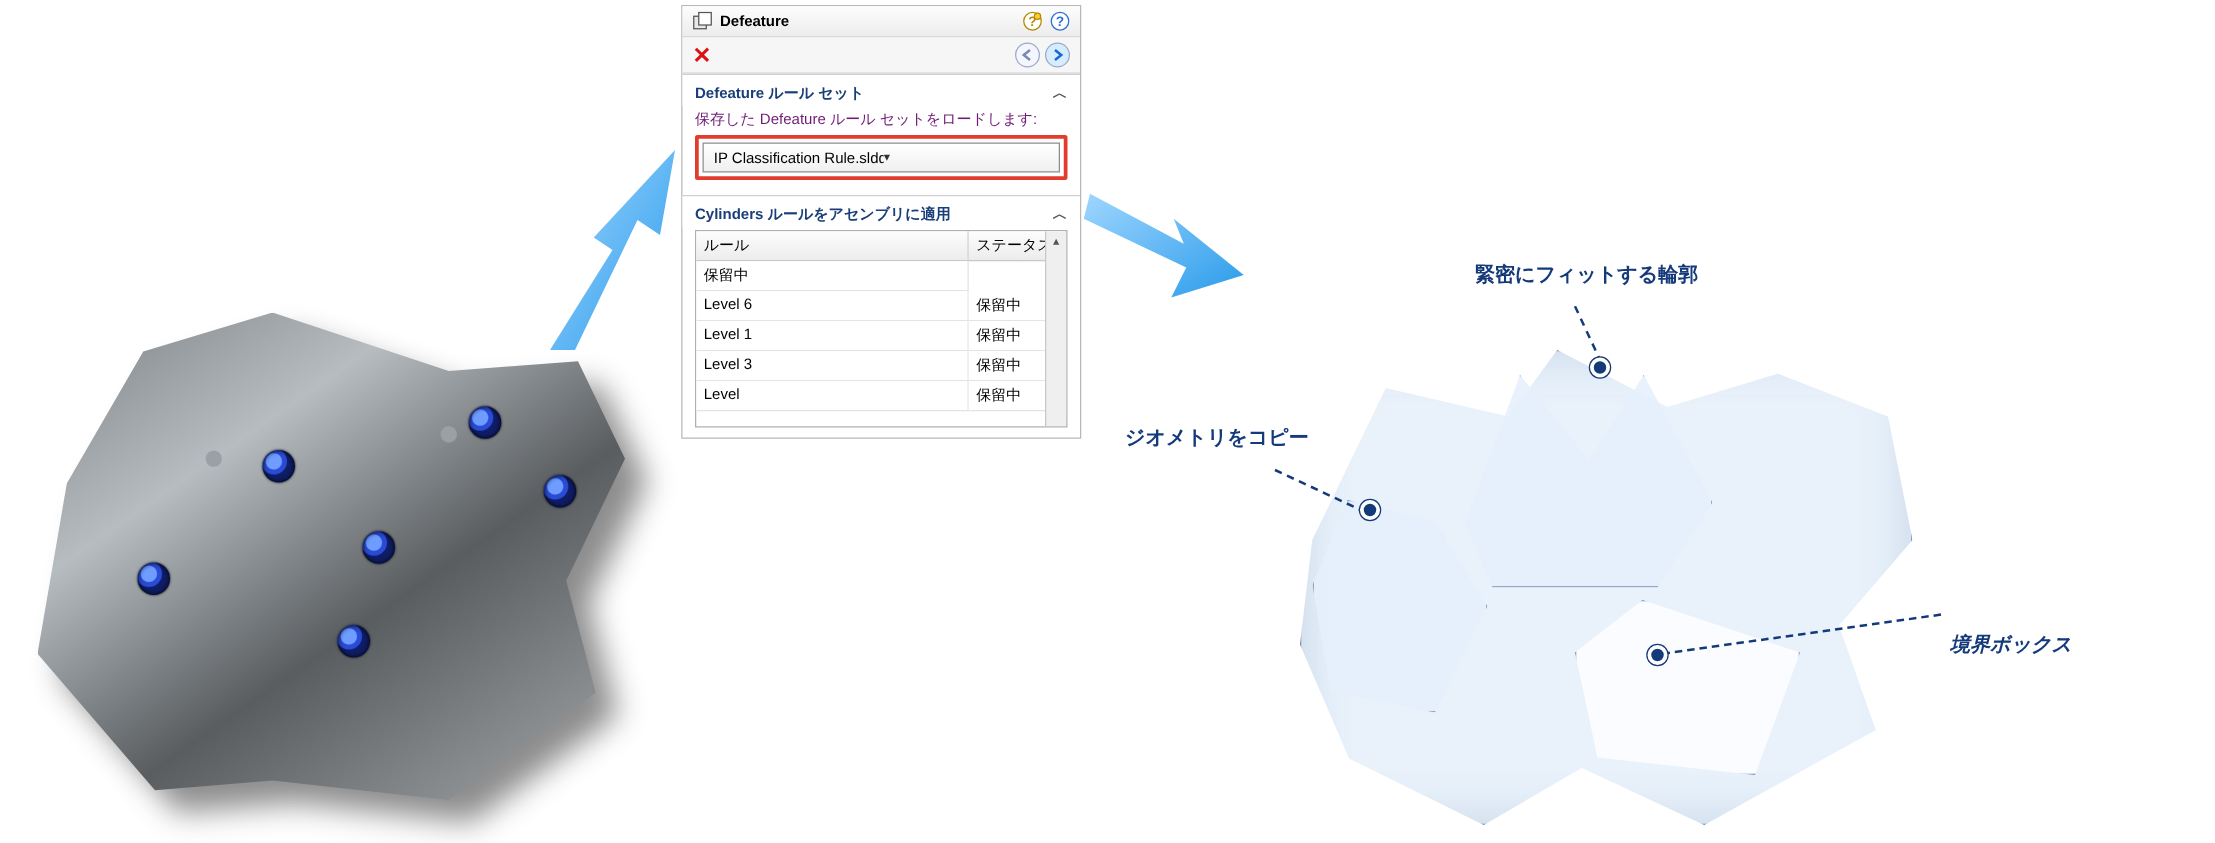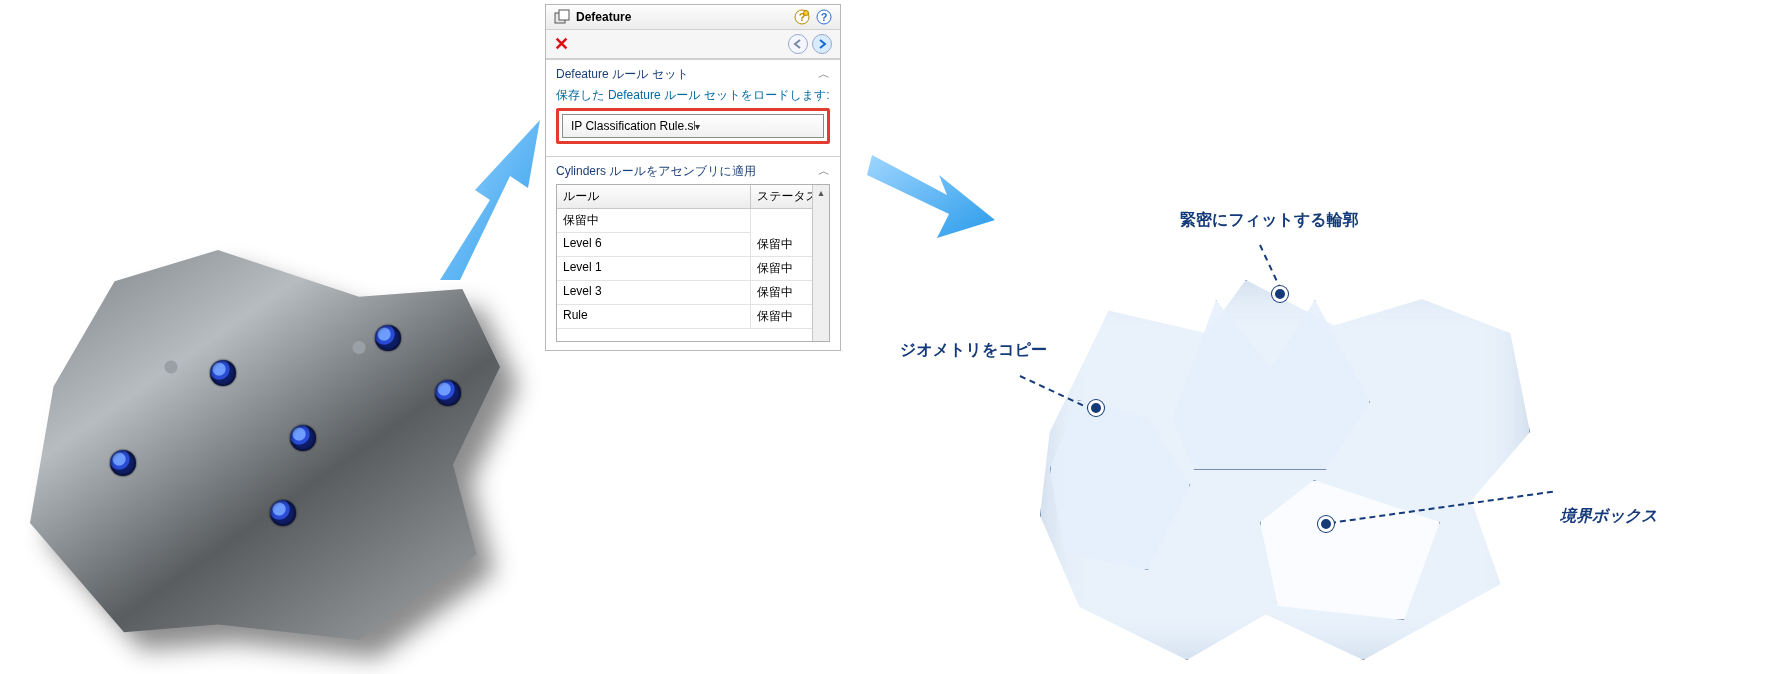--- a/index.html
+++ b/index.html
@@ -50,21 +50,21 @@
     width: 130px;
     height: 180px;
   }
   .arrow-left svg { width: 100%; height: 100%; }
 
   
   .panel {
     position: absolute;
     left: 545px;
     top: 4px;
-    width: 296px;
+    width: 320px;
     background: #fff;
     border: 1px solid #b8b8b8;
   }
   .panel-titlebar {
     display: flex;
     align-items: center;
     gap: 6px;
     padding: 4px 8px;
     border-bottom: 1px solid #d0d0d0;
     background: linear-gradient(#fdfdfd,#ececec);
@@ -82,29 +82,29 @@
   }
   .close-x { color: #d11; font-size: 18px; font-weight: bold; line-height: 1; cursor: pointer; }
   .close-row .spacer { flex: 1; }
   .nav-icon { width: 20px; height: 20px; border: 1px solid #9aa9c8; border-radius: 50%; display:flex; align-items:center; justify-content:center; margin-left:4px; background:#f3f6ff; }
   .nav-icon.active { background: #d7ecff; }
 
   .section-header {
     display: flex;
     align-items: center;
     padding: 6px 10px 2px;
-    font-weight: normal;
+    font-weight: bold;
     color: #1a3f78;
     border-top: 1px solid #d0d0d0;
     background: #fff;
   }
   .section-header:first-of-type { border-top: none; }
   .section-header .chev { margin-left: auto; color: #555; }
   .section-body { padding: 2px 10px 8px; }
-  .hint-text { color: #0369a1; margin-bottom: 4px; }
+  .hint-text { color: #701a75; margin-bottom: 4px; }
 
   .dropdown-highlight {
     border: 3px solid #e43b2f;
     padding: 3px;
     border-radius: 2px;
     margin-bottom: 4px;
   }
   .dropdown {
     display: flex;
     align-items: center;
@@ -312,21 +312,21 @@
       </div>
       <div class="rules-row">
         <div>Level 1</div>
         <div>保留中</div>
       </div>
       <div class="rules-row">
         <div>Level 3</div>
         <div>保留中</div>
       </div>
       <div class="rules-row">
-        <div>Rule</div>
+        <div>Level</div>
         <div>保留中</div>
       </div>
       <div class="rules-scroll">
         <span class="up">▴</span>
       </div>
     </div>
   </div>
 </div>
 
 <div class="arrow-right">

